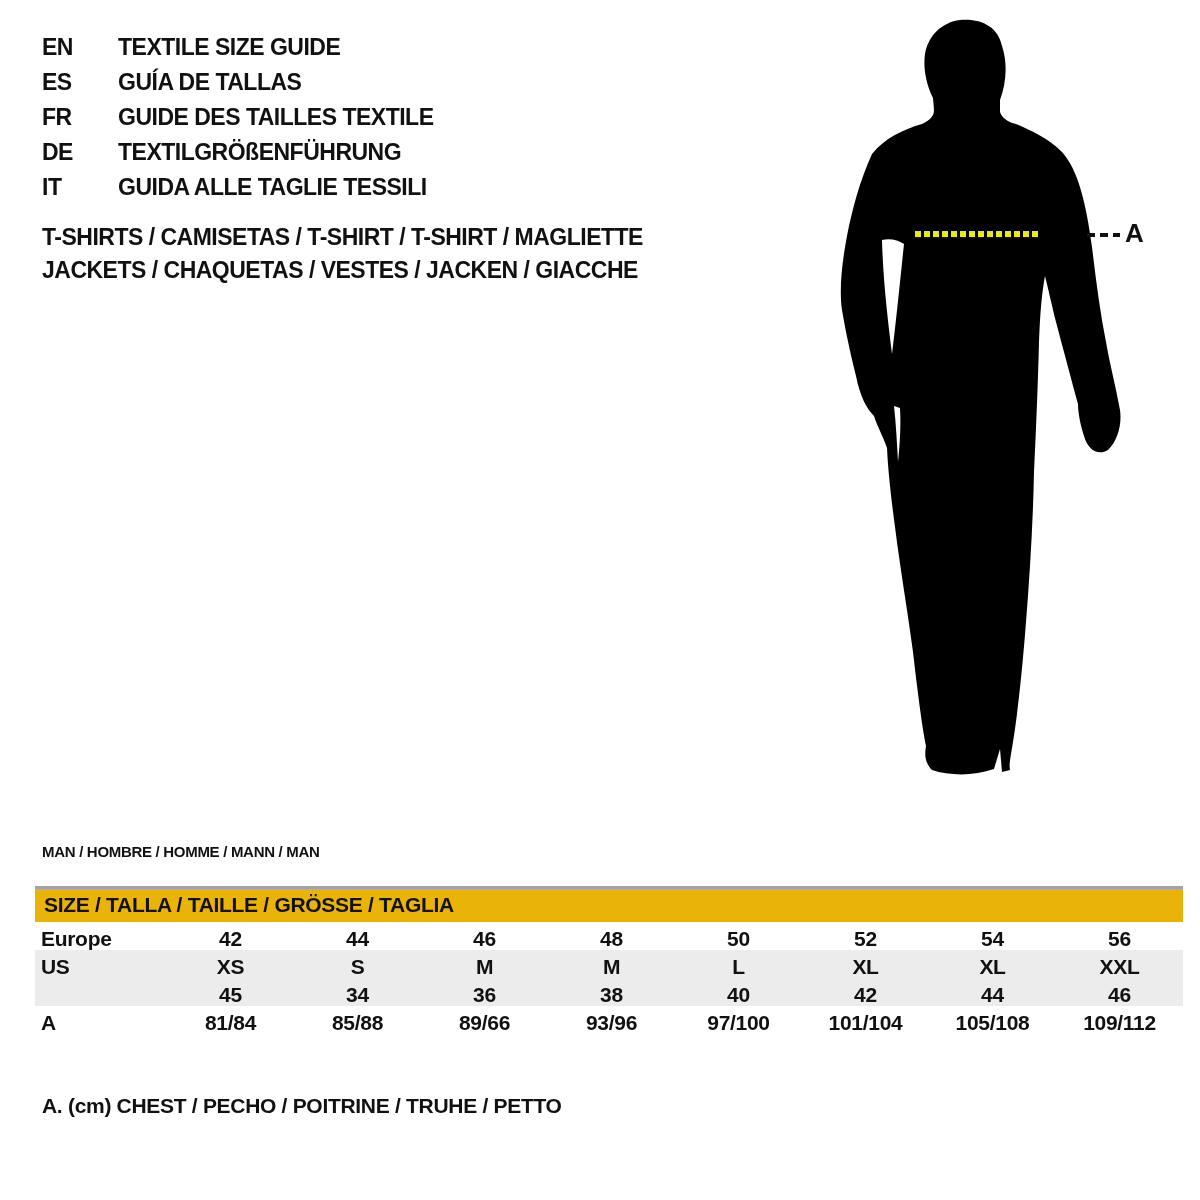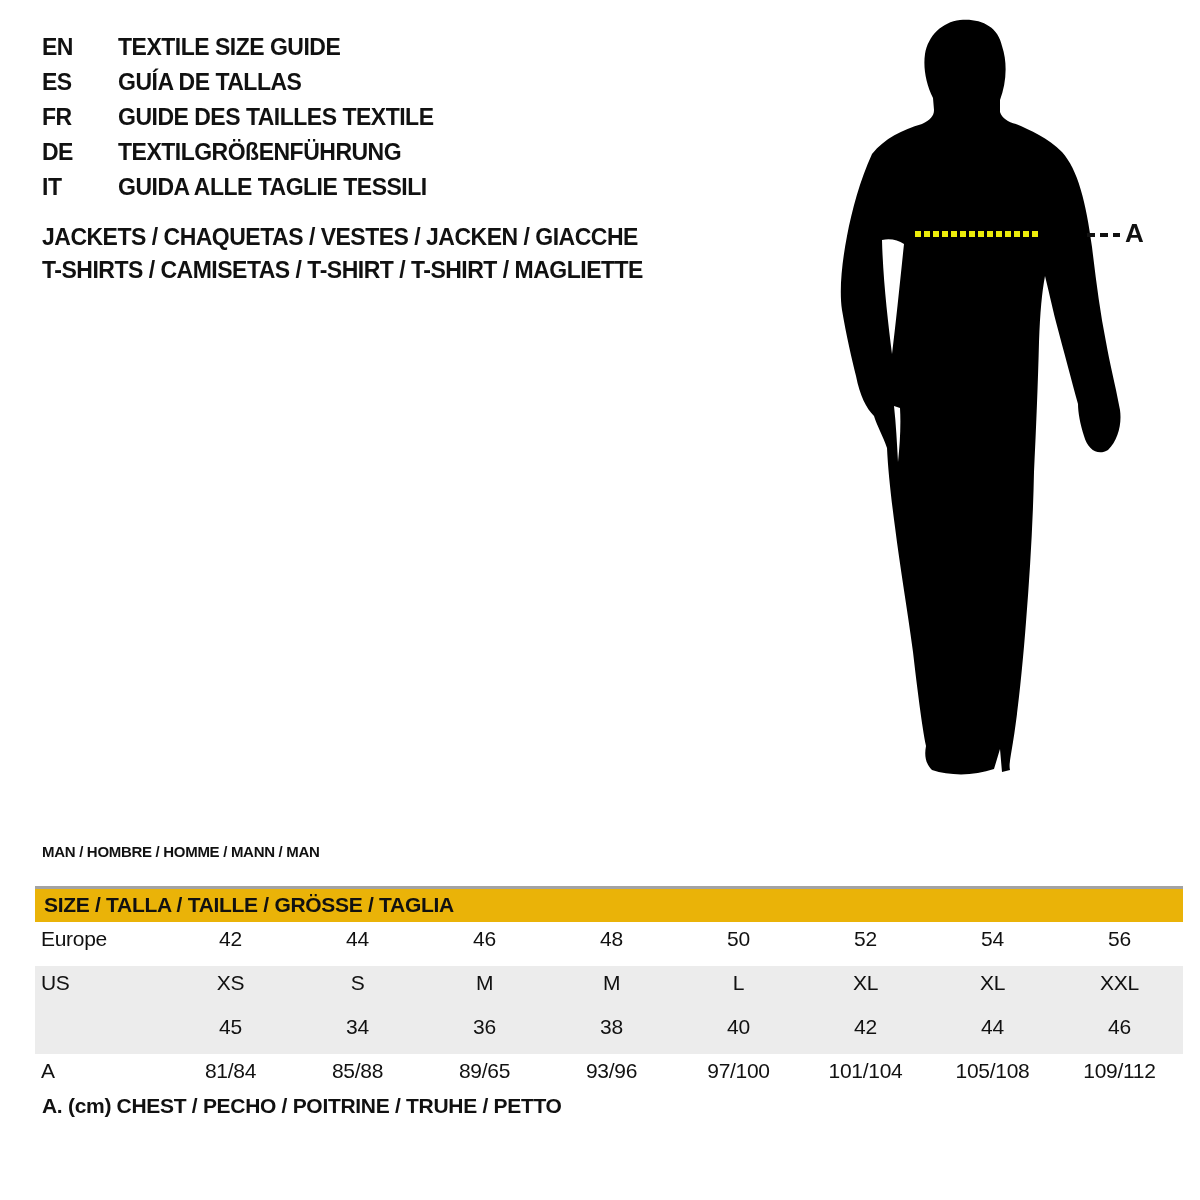--- a/index.html
+++ b/index.html
@@ -58,22 +58,22 @@
   .size-table { position: absolute; left: 35px; top: 886px; width: 1148px; }
   .table-header {
     height: 36px; line-height: 31px;
     border-top: 3px solid #a3a3a3;
     padding-left: 9px;
     font-size: 21px; font-weight: 700; letter-spacing: -0.3px;
   }
   .table-row {
     display: grid;
     grid-template-columns: 132px repeat(8, 1fr);
-    height: 44px; line-height: 34px;
-    font-size: 21px; font-weight: 400; letter-spacing: -0.3px;
+    height: 28px; line-height: 34px;
+    font-size: 21px; font-weight: 700; letter-spacing: -0.3px;
   }
   .table-row .row-label { padding-left: 6px; text-align: left; }
   .table-row .cell { text-align: center; }
 
   
   .footnote {
     position: absolute; left: 42px; top: 1094px;
     font-size: 21px; font-weight: 700; letter-spacing: -0.3px; white-space: nowrap;
   }
 </style>
@@ -99,22 +99,22 @@
       <span class="lang-code">DE</span>
       <span class="lang-label">TEXTILGRÖßENFÜHRUNG</span>
     </div>
     <div class="lang-row">
       <span class="lang-code">IT</span>
       <span class="lang-label">GUIDA ALLE TAGLIE TESSILI</span>
     </div>
   </div>
 
   <div class="categories">
+    <div class="category-line">T-SHIRTS / CAMISETAS / T-SHIRT / T-SHIRT / MAGLIETTE</div>
     <div class="category-line">JACKETS / CHAQUETAS / VESTES / JACKEN / GIACCHE</div>
-    <div class="category-line">T-SHIRTS / CAMISETAS / T-SHIRT / T-SHIRT / MAGLIETTE</div>
   </div>
 
   <div class="figure-wrap">
     <svg width="300" height="780" viewBox="0 0 300 780" aria-hidden="true">
       <path fill="#000000" fill-rule="evenodd" d="
         M 130 8
         C 150 6 168 14 172 34
         C 178 52 176 72 170 88
         L 170 100
         C 172 106 178 110 186 112
@@ -206,21 +206,21 @@
       <span class="cell">40</span>
       <span class="cell">42</span>
       <span class="cell">44</span>
       <span class="cell">46</span>
     </div>
 
     <div class="table-row">
       <span class="row-label">A</span>
       <span class="cell">81/84</span>
       <span class="cell">85/88</span>
-      <span class="cell">89/65</span>
+      <span class="cell">89/66</span>
       <span class="cell">93/96</span>
       <span class="cell">97/100</span>
       <span class="cell">101/104</span>
       <span class="cell">105/108</span>
       <span class="cell">109/112</span>
     </div>
   </div>
 
   <div class="footnote">A. (cm) CHEST / PECHO / POITRINE / TRUHE / PETTO</div>
 

